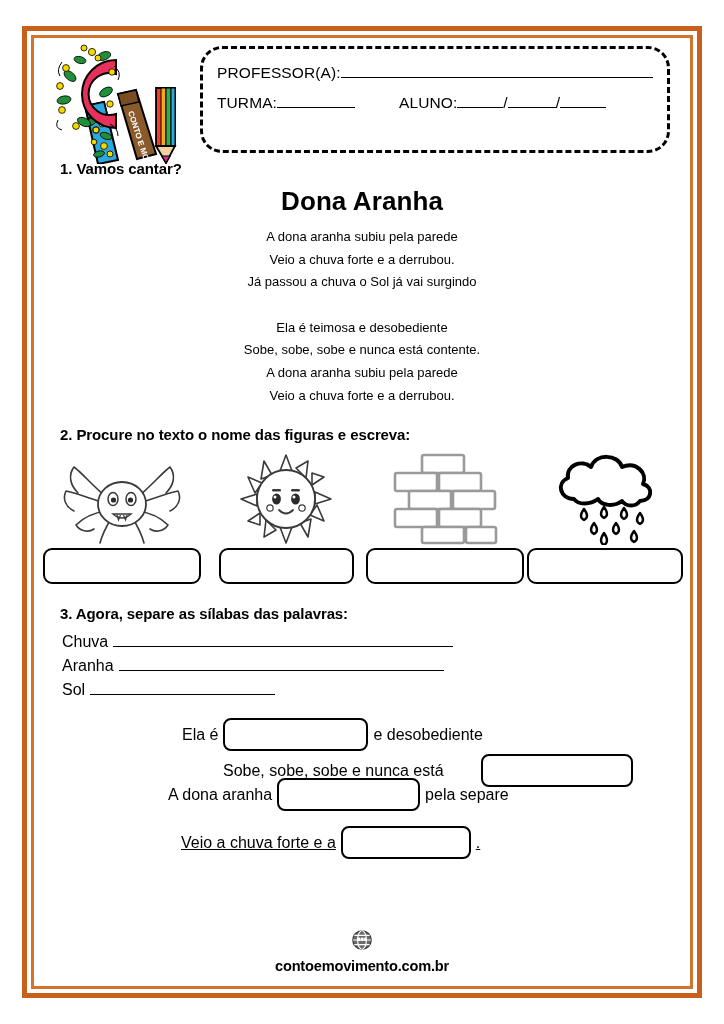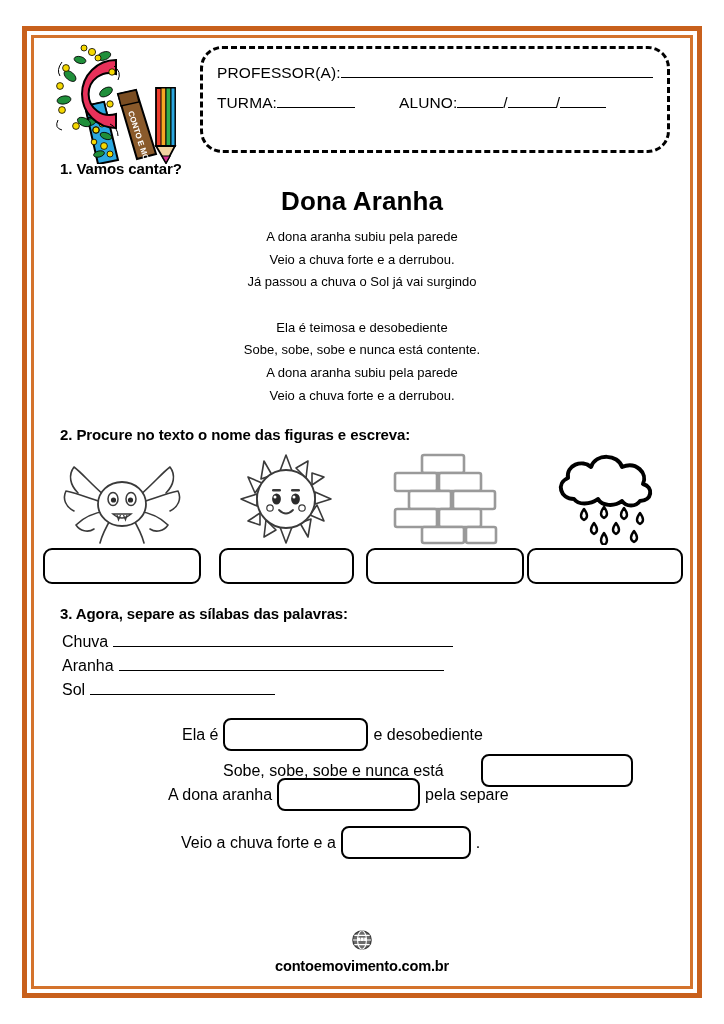--- a/index.html
+++ b/index.html
@@ -427,21 +427,21 @@
       </div>
       <div class="fill-row" style="left:185px; top:40px;gap:36px;">
         <span>Sobe, sobe, sobe e nunca está</span>
         <span class="fillbox" style="width:152px;margin-left:1px;"></span>
       </div>
       <div class="fill-row" style="left:130px; top:64px;">
         <span>A dona aranha</span>
         <span class="fillbox" style="width:143px;"></span>
         <span>pela separe</span>
       </div>
-      <div class="fill-row" style="left:143px; top:112px;">
+      <div class="fill-row" style="left:143px; top:112px;text-decoration:underline;">
         <span>Veio a chuva forte e a</span>
         <span class="fillbox" style="width:130px;"></span>
         <span>.</span>
       </div>
     </div>
 
     <div class="footer">
       <svg width="22" height="22" viewBox="0 0 22 22">
         <circle cx="11" cy="11" r="9.2" fill="#6b6b6b" stroke="#3a3a3a" stroke-width="1.3"></circle>
         <ellipse cx="11" cy="11" rx="4.4" ry="9.2" fill="none" stroke="#fff" stroke-width="1.1"></ellipse>

